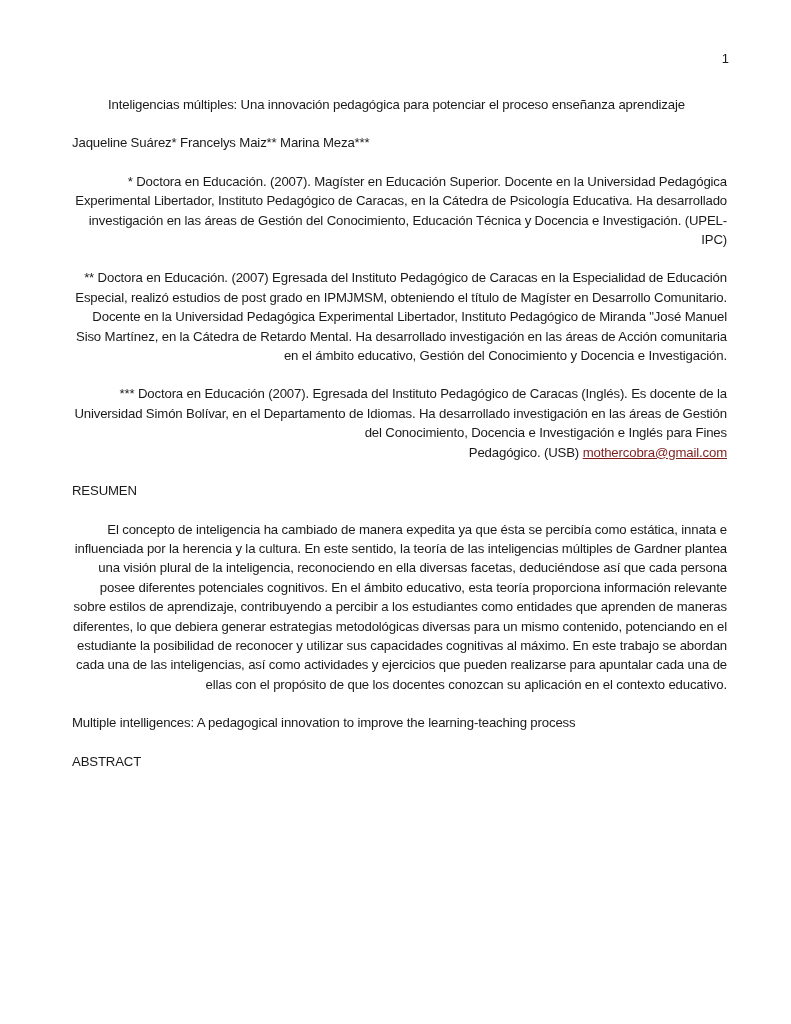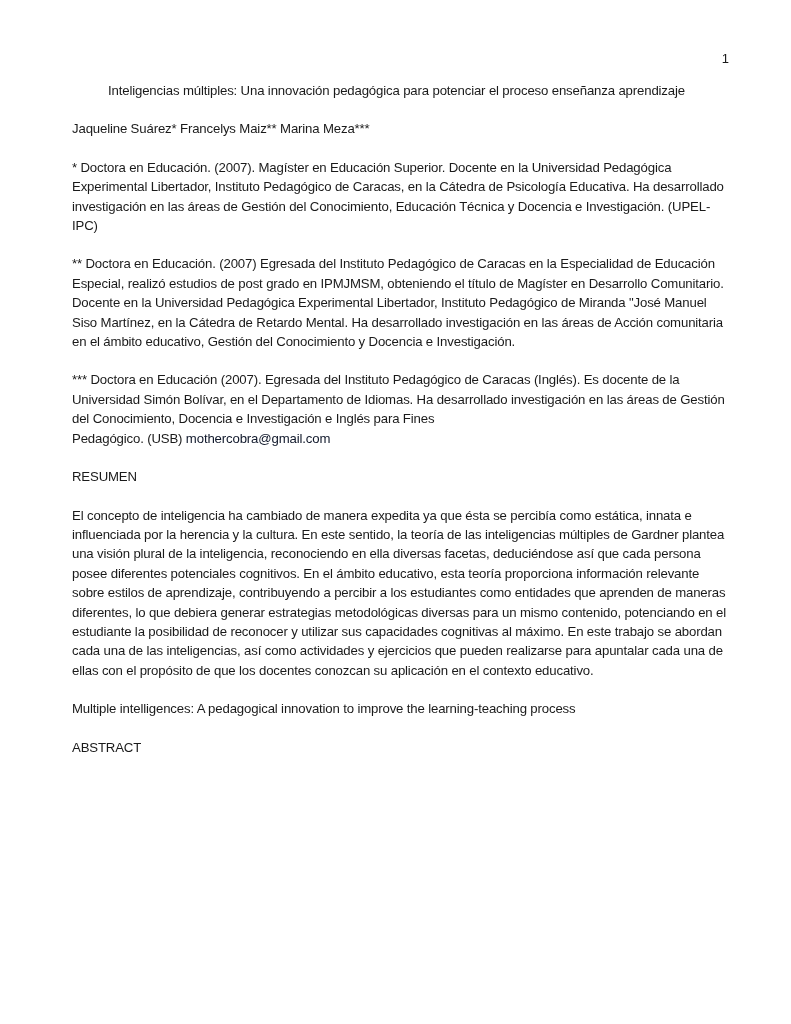--- a/index.html
+++ b/index.html
@@ -17,52 +17,54 @@
     }
     .page-number {
       position: absolute;
       top: 51px;
       right: 62px;
       font-size: 13px;
     }
     .content {
       position: absolute;
       left: 72px;
-      top: 81px;
+      top: 95px;
       width: 655px;
       font-size: 13.2px;
       line-height: 19.4px;
       letter-spacing: -0.15px;
     }
     .content p {
       margin: 0;
     }
     .title {
       text-align: center;
       margin-bottom: 19px !important;
       margin-left: -6px !important;
       white-space: nowrap;
     }
     .authors {
       text-align: left;
       margin-bottom: 19px !important;
     }
     .para {
       margin-bottom: 19px !important;
+      text-align: right;
     }
     .heading {
       margin-bottom: 19px !important;
     }
     .en-title {
       text-align: left;
       margin-bottom: 19px !important;
       white-space: nowrap;
     }
     .email {
-      color: #0f172a;
+      text-decoration: underline;
+      color: #7f1d1d;
       cursor: pointer;
     }
   </style>
 </head>
 <body>
 
 <div class="page-number">1</div>
 
 <div class="content">
   <p class="title">Inteligencias múltiples: Una innovación pedagógica para potenciar el proceso enseñanza aprendizaje</p>

